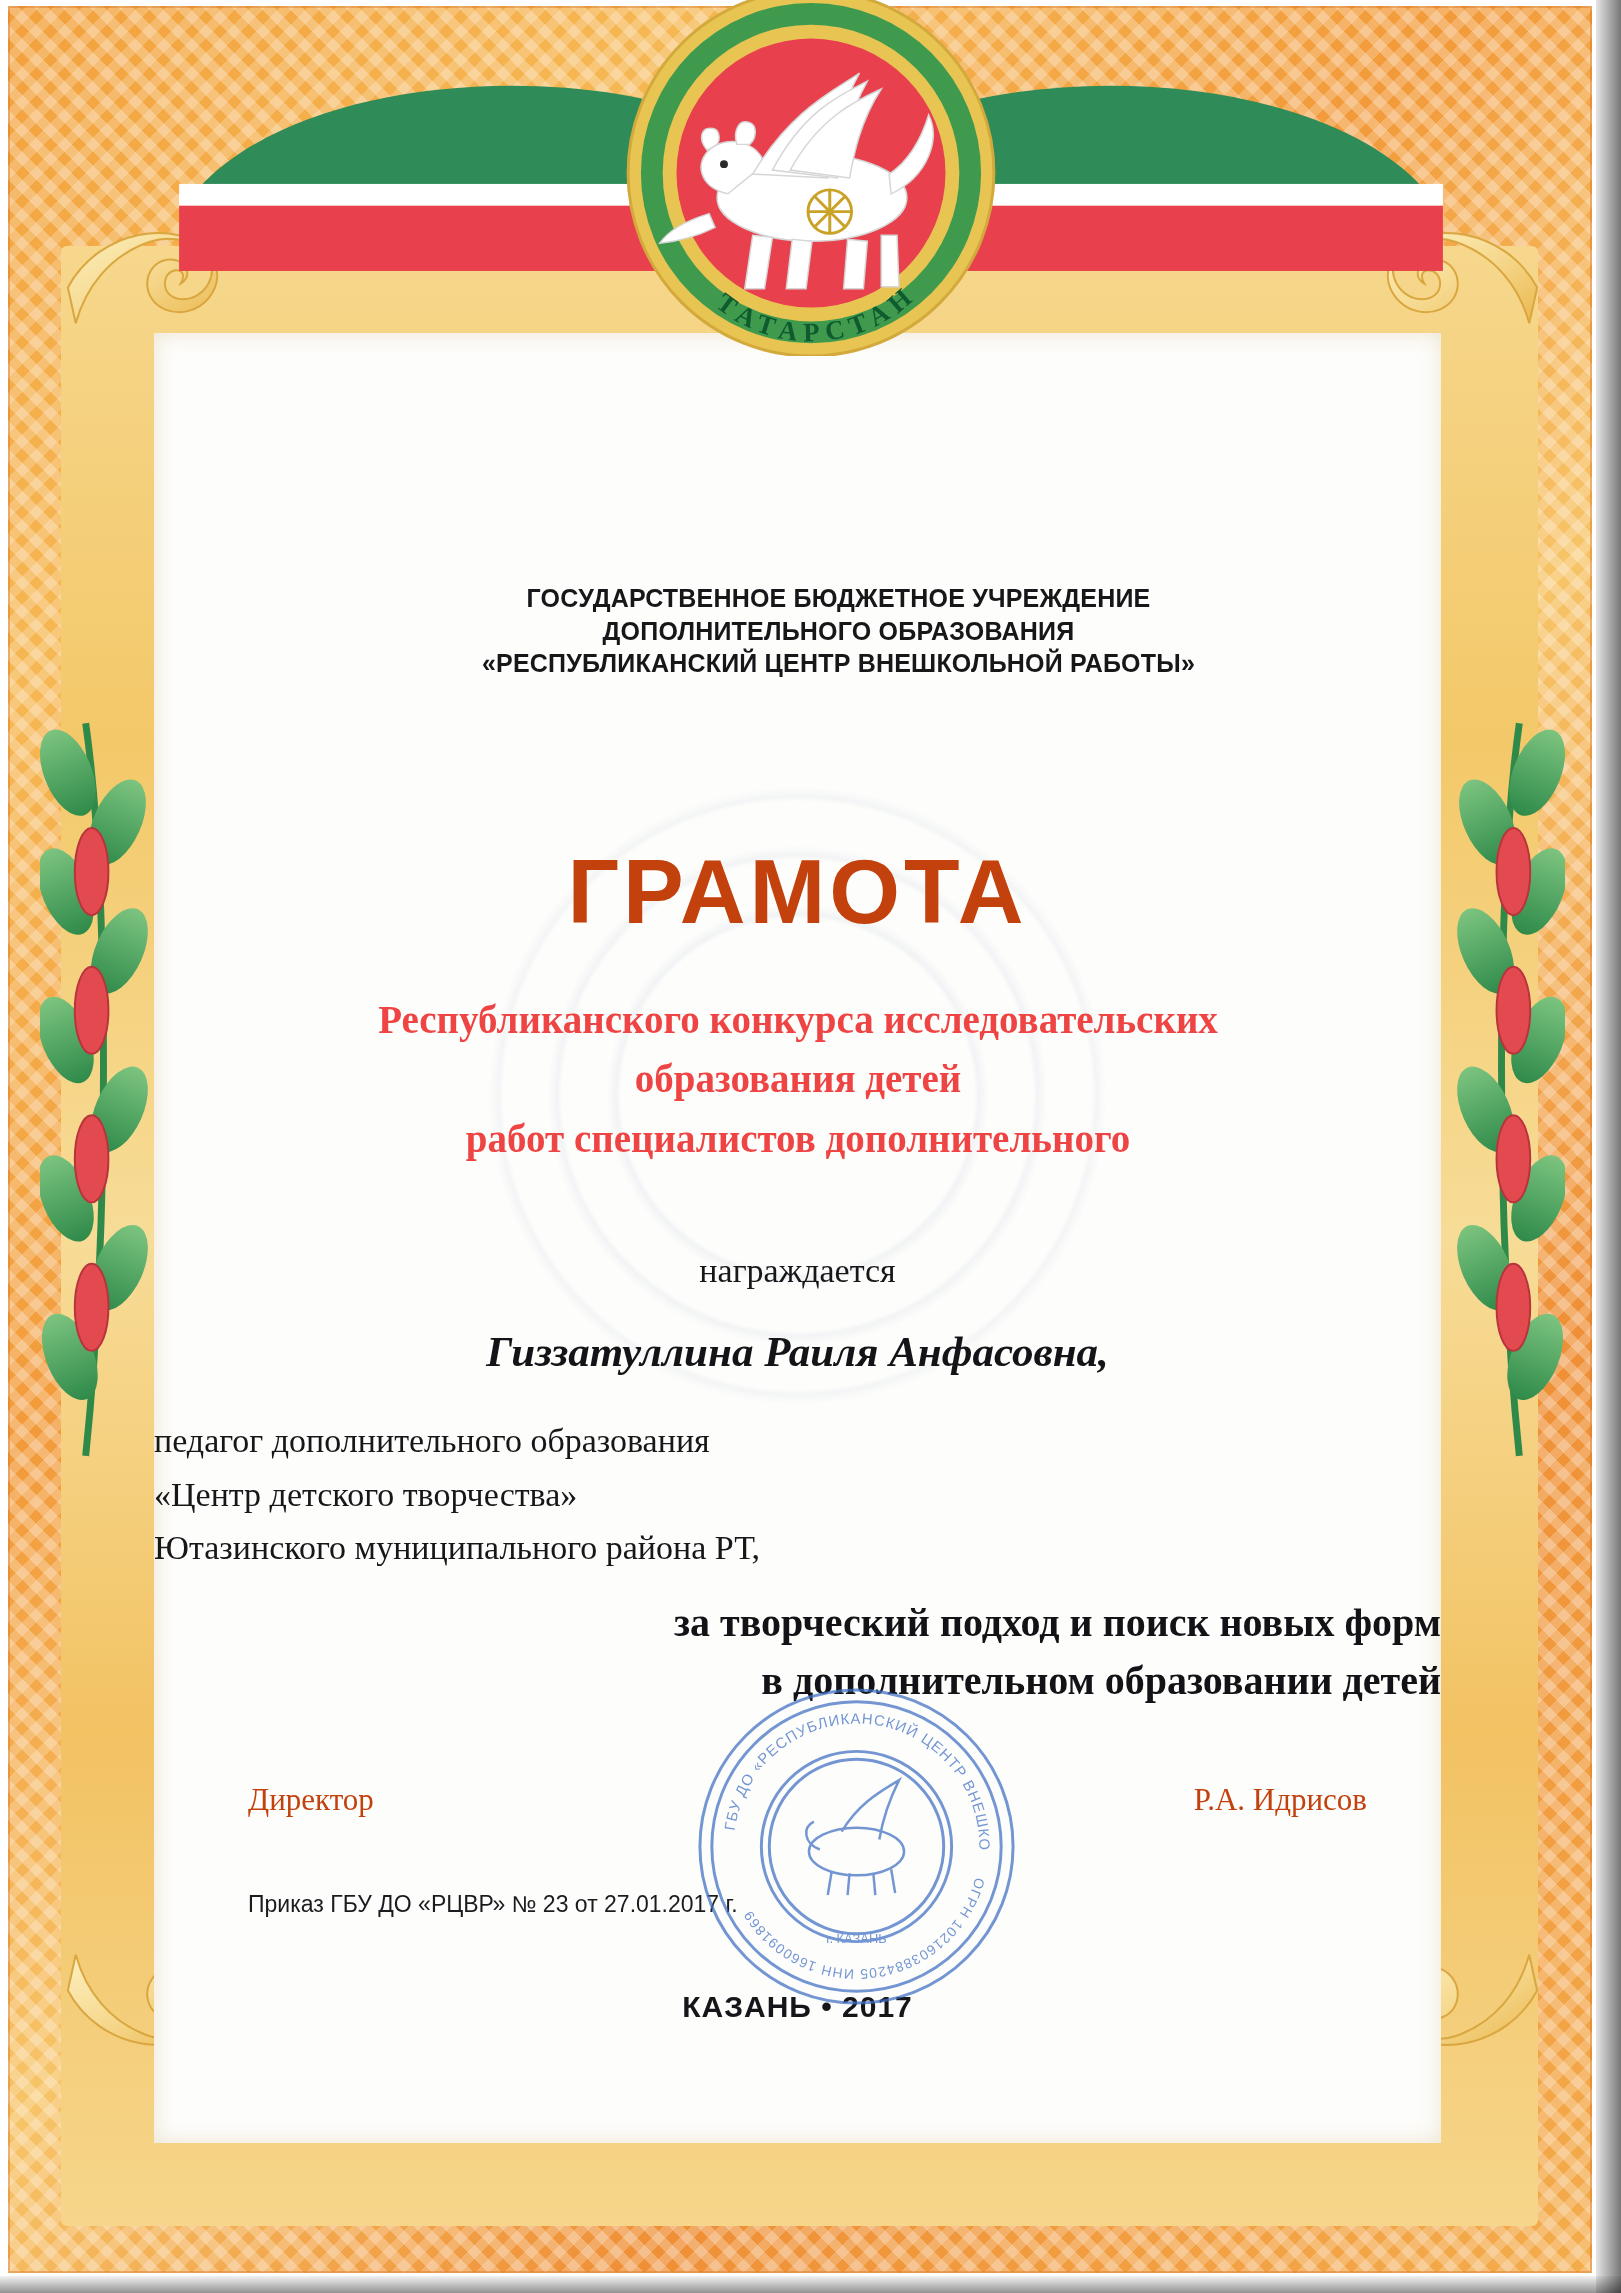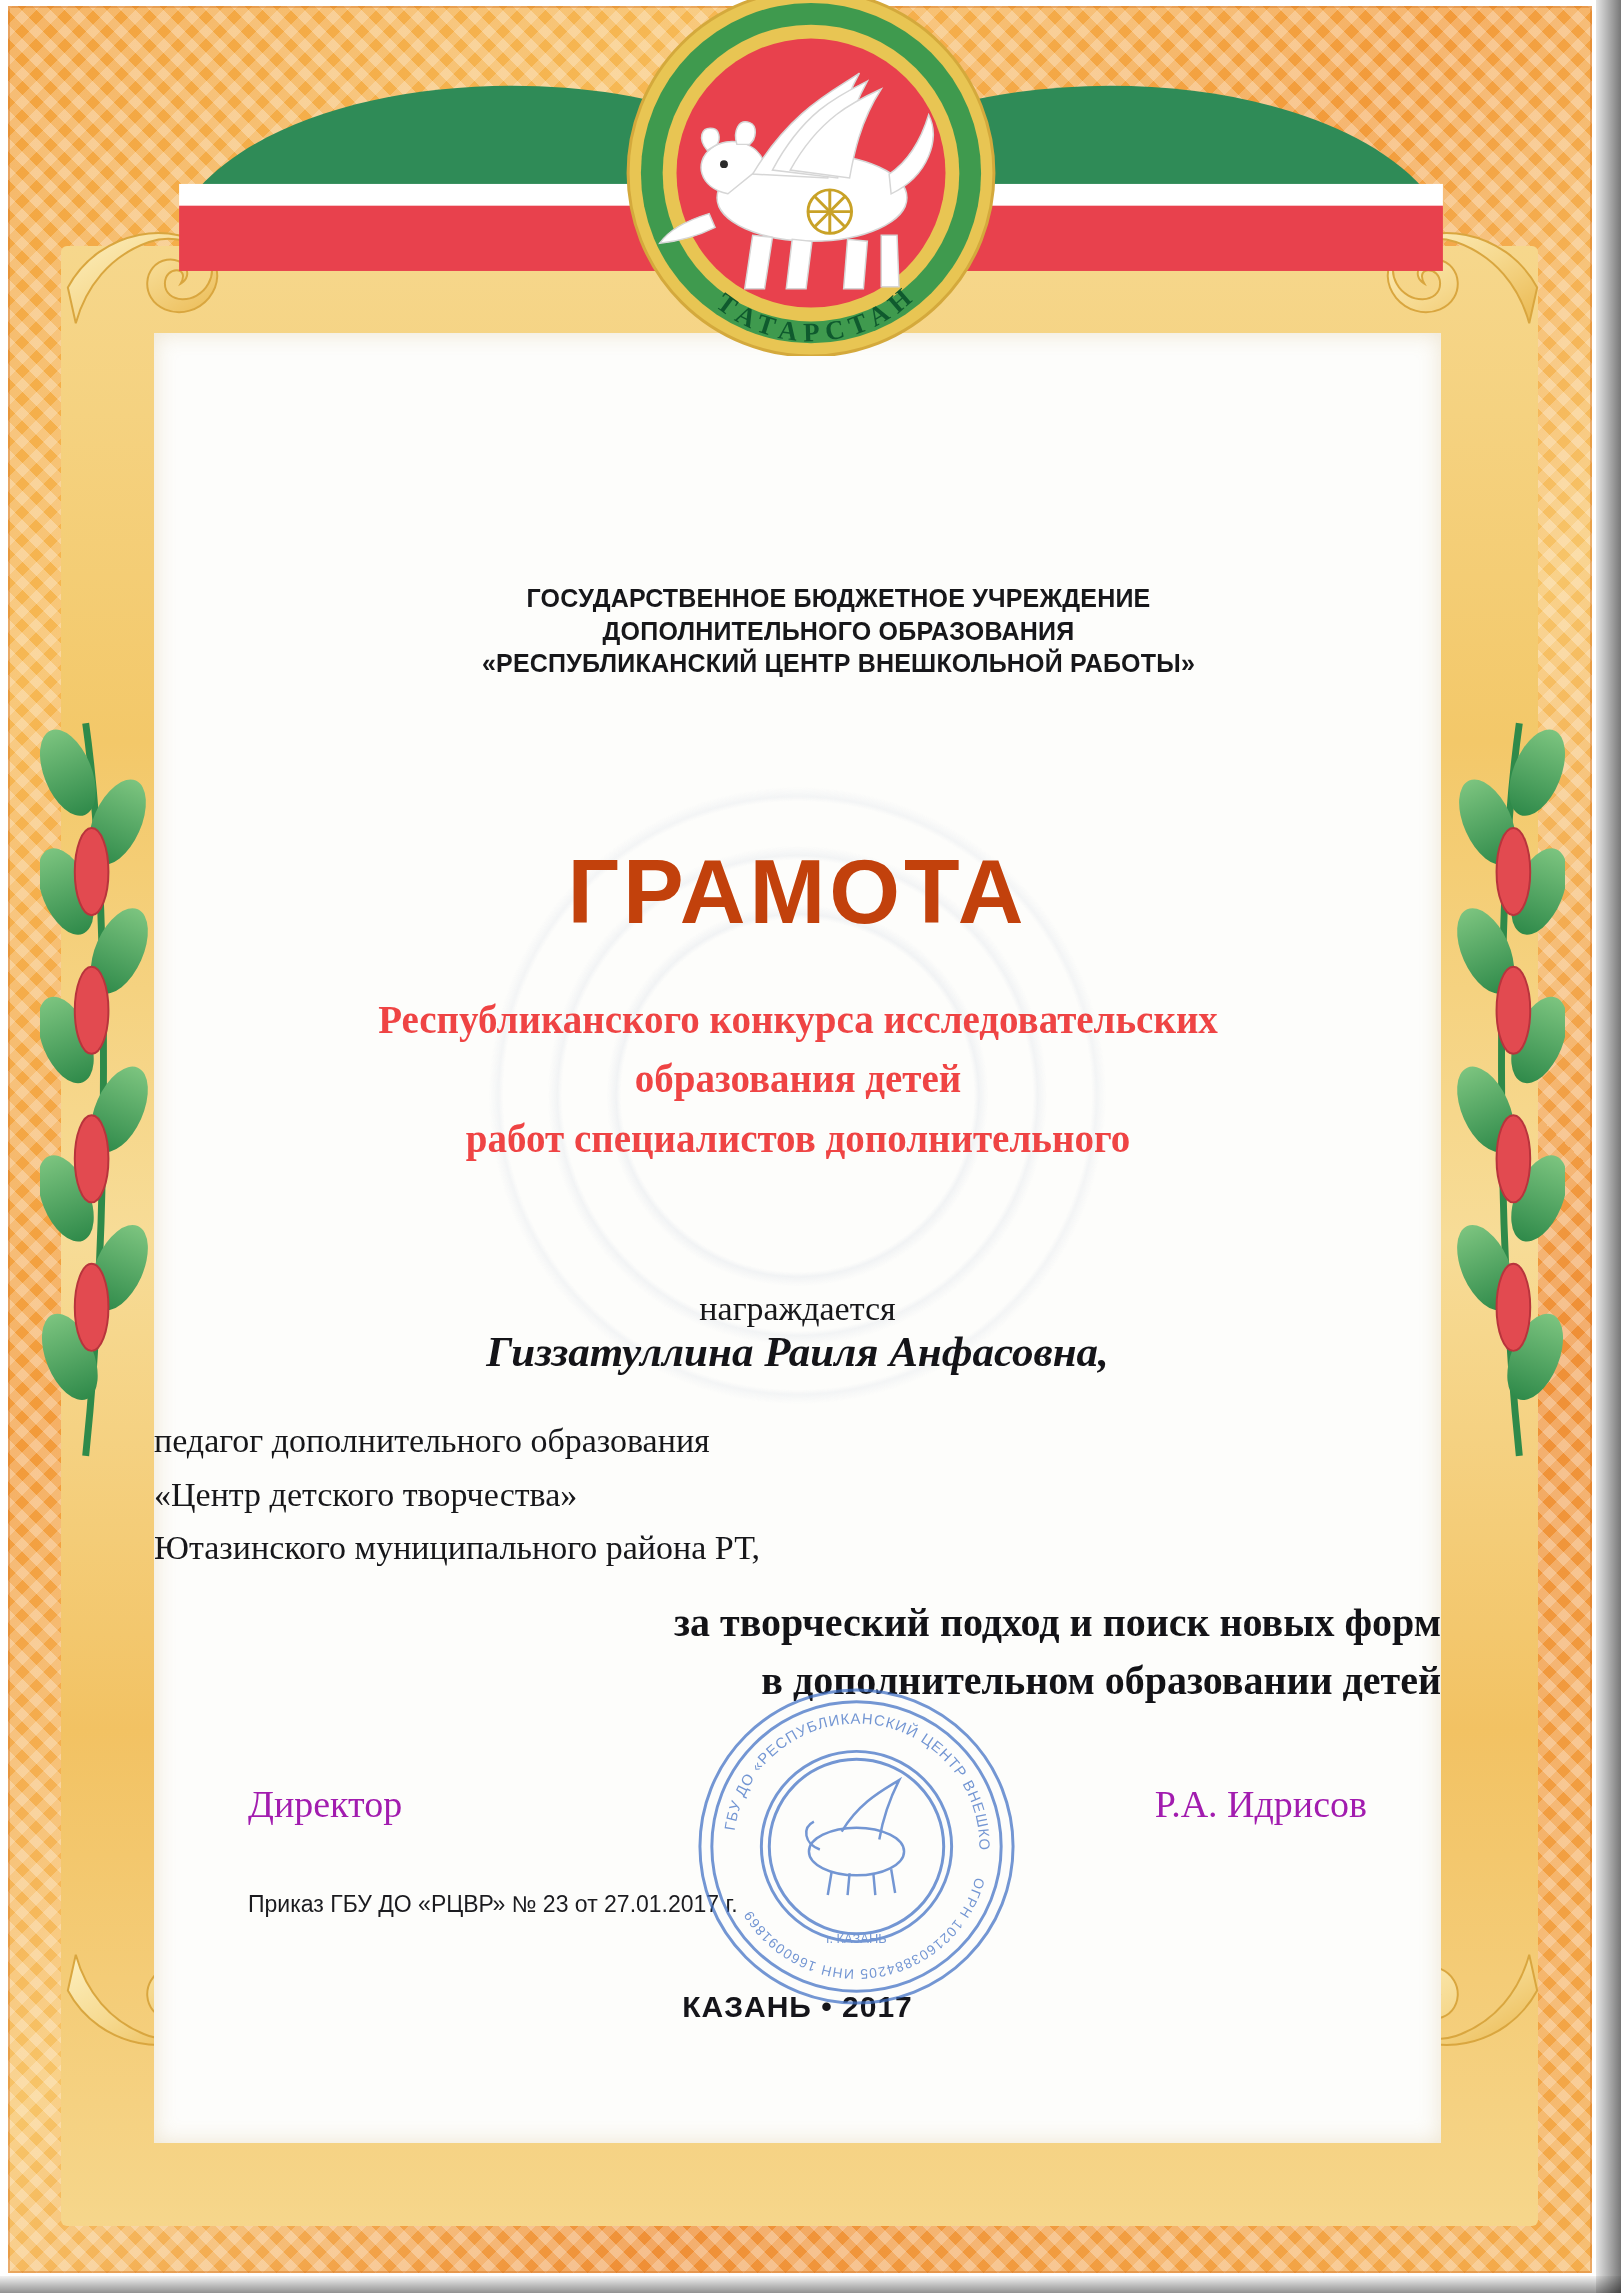--- a/index.html
+++ b/index.html
@@ -133,21 +133,20 @@
     color: #ef4444;
   }
 
   .awarded-word {
     position: absolute;
     left: 154px; top: 1252px;
     width: 1287px;
     text-align: center;
     font-size: 34px;
     color: #17171a;
-    margin-top: 38px;
   }
 
   .recipient {
     position: absolute;
     left: 154px; top: 1327px;
     width: 1287px;
     text-align: center;
     font-weight: bold;
     font-style: italic;
     font-size: 43px;
@@ -175,22 +174,22 @@
     color: #131317;
   }
 
   .signature-row {
     position: absolute;
     left: 248px; top: 1782px;
     width: 1119px;
     display: flex;
     justify-content: space-between;
     align-items: baseline;
-    font-size: 38px;
-    color: #a21caf;
+    font-size: 31px;
+    color: #c2410c;
   }
 
   .order-line {
     position: absolute;
     left: 248px; top: 1891px;
     width: 1119px;
     font-family: "Liberation Sans", sans-serif;
     font-size: 23px;
     color: #1b1b1f;
   }

